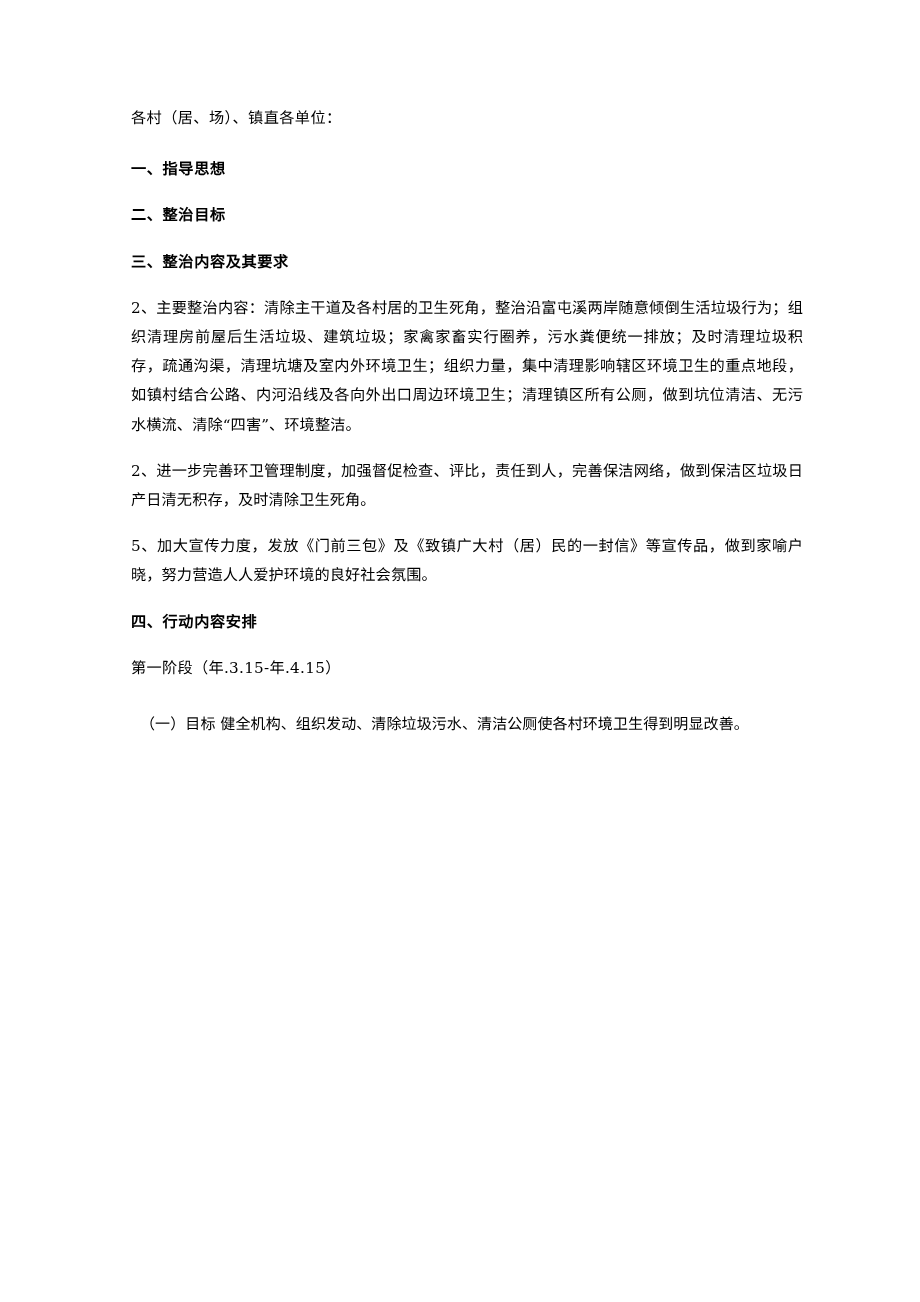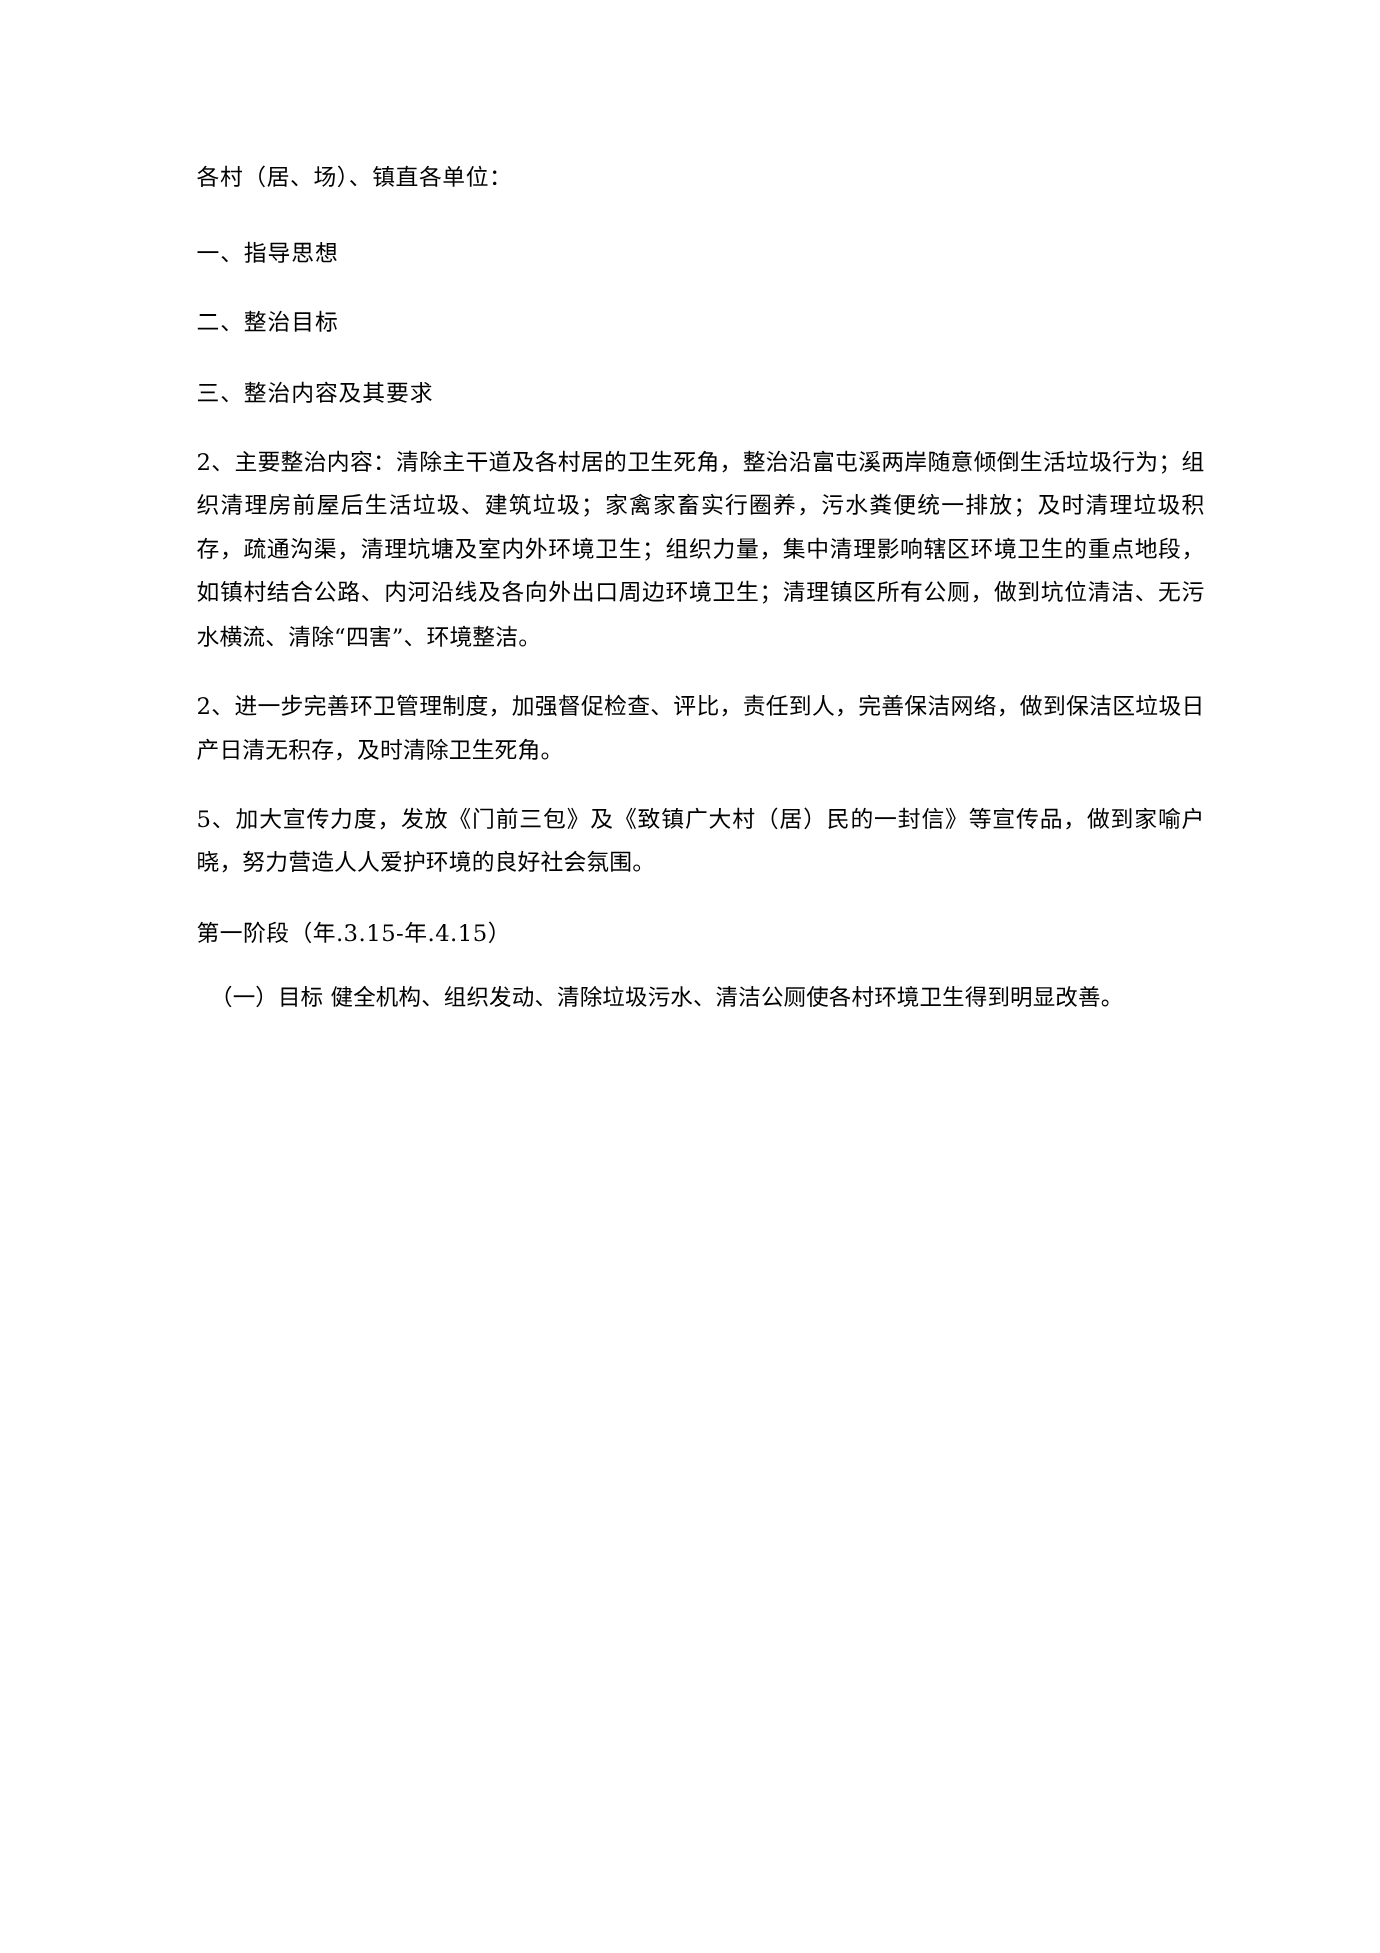--- a/index.html
+++ b/index.html
@@ -43,37 +43,37 @@
 
   .para:last-child {
     margin-bottom: 0;
   }
 
   
   .heading {
     margin: 0 0 17px 0;
     font-size: 15.2px;
     line-height: 29.2px;
-    font-weight: normal;
+    font-weight: bold;
     letter-spacing: 0.6px;
     text-align: left;
   }
 
   
   .salutation {
     margin: 0 0 22px 0;
     font-size: 15.2px;
     line-height: 29.2px;
     letter-spacing: 0.4px;
     text-align: left;
   }
 
   
   .stage-line {
-    margin: 0 0 14px 0;
+    margin: 0 0 27px 0;
     font-size: 15.2px;
     line-height: 29.2px;
     letter-spacing: 0.3px;
     text-align: left;
   }
 
   .indented {
     margin: 0;
     font-size: 15px;
     line-height: 29.2px;
@@ -100,19 +100,20 @@
 
     <h2 class="heading">三、整治内容及其要求</h2>
 
     <p class="para">2、主要整治内容：清除主干道及各村居的卫生死角，整治沿富屯溪两岸随意倾倒生活垃圾行为；组织清理房前屋后生活垃圾、建筑垃圾；家禽家畜实行圈养，污水粪便统一排放；及时清理垃圾积存，疏通沟渠，清理坑塘及室内外环境卫生；组织力量，集中清理影响辖区环境卫生的重点地段，如镇村结合公路、内河沿线及各向外出口周边环境卫生；清理镇区所有公厕，做到坑位清洁、无污水横流、清除“四害”、环境整洁。</p>
 
     <p class="para">2、进一步完善环卫管理制度，加强督促检查、评比，责任到人，完善保洁网络，做到保洁区垃圾日产日清无积存，及时清除卫生死角。</p>
 
     <p class="para">5、加大宣传力度，发放《门前三包》及《致镇广大村（居）民的一封信》等宣传品，做到家喻户晓，努力营造人人爱护环境的良好社会氛围。</p>
 
 
+    <h2 class="heading">四、行动内容安排</h2>
 
     <p class="stage-line">第一阶段（年.3.15-年.4.15）</p>
 
     <p class="indented">（一）目标 健全机构、组织发动、清除垃圾污水、清洁公厕使各村环境卫生得到明显改善。</p>
 
   </div>
 </div>
 
 </body></html>

